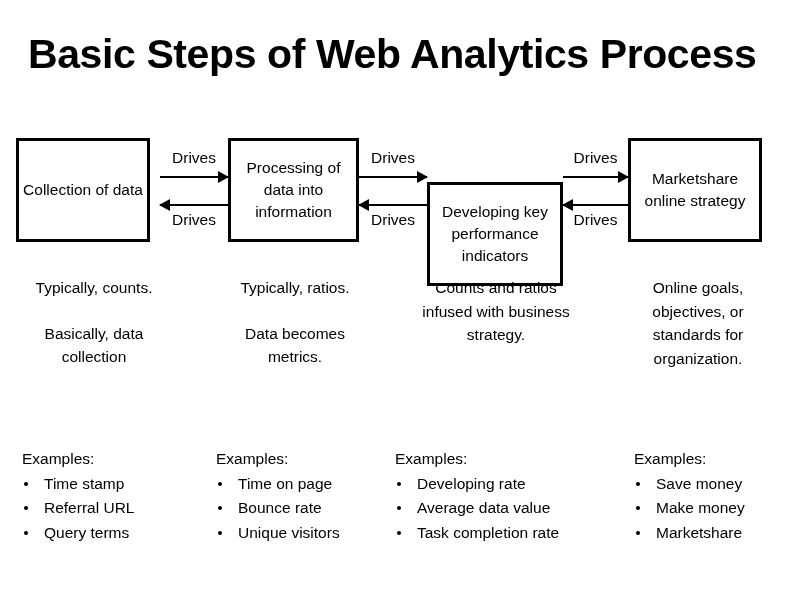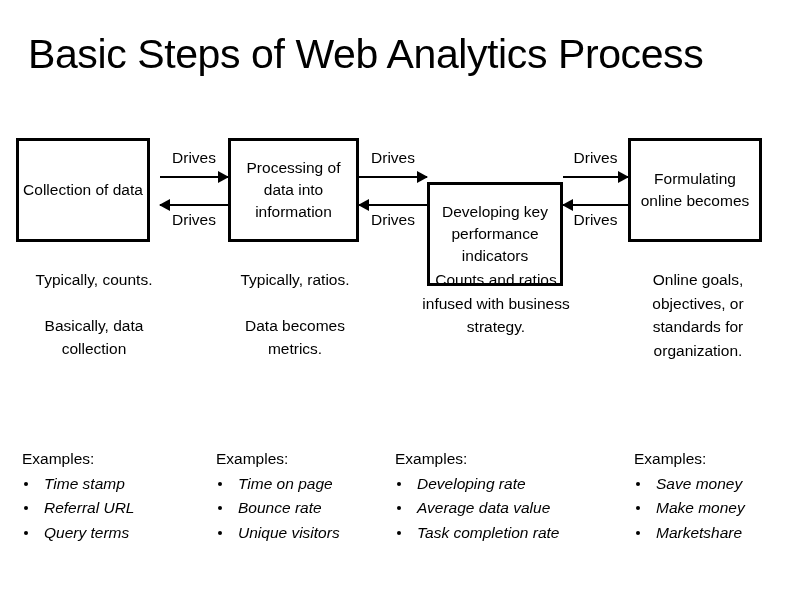--- a/index.html
+++ b/index.html
@@ -17,21 +17,21 @@
   }
 
   
   #slide-title {
     position: absolute;
     left: 28px;
     top: 32px;
     width: 744px;
     font-size: 41px;
     line-height: 1.12;
-    font-weight: 400;
+    font-weight: 700;
     letter-spacing: -0.4px;
     color: #000;
     white-space: nowrap;
   }
 
   
   #flow-row {
     position: absolute;
     left: 0;
     top: 136px;
@@ -110,21 +110,21 @@
   
   #desc-row {
     position: absolute;
     left: 0;
     top: 268px;
     width: 800px;
     height: 150px;
   }
   .desc-col {
     position: absolute;
-    top: 0;
+    top: 8px;
     text-align: center;
     font-size: 15.5px;
     line-height: 1.52;
   }
   .desc-col .desc-part { margin: 0; }
   .desc-col .desc-gap  { height: 22px; }
 
   .desc-1 { left: 20px;  width: 148px; }
   .desc-2 { left: 222px; width: 146px; }
   .desc-3 { left: 420px; width: 152px; }
@@ -158,21 +158,20 @@
     list-style: none;
     margin: 0;
     padding: 0;
   }
   .ex-list li {
     position: relative;
     padding-left: 22px;
     margin-bottom: 6px;
     font-size: 15.5px;
     line-height: 1.2;
-    font-style: italic;
   }
   .ex-list li .bullet-dot {
     position: absolute;
     left: 2px;
     top: 7px;
     width: 4px;
     height: 4px;
     background: #000;
     border-radius: 50%;
   }
@@ -217,21 +216,21 @@
   <div class="connector conn-3">
     <div class="drive-label label-top">Drives</div>
     <div class="arrow-line arrow-top"></div>
     <div class="arrow-head head-right"></div>
     <div class="arrow-line arrow-bottom"></div>
     <div class="arrow-head head-left"></div>
     <div class="drive-label label-bottom">Drives</div>
   </div>
 
   <div class="process-box box-4">
-    <span>Formulating online becomes</span>
+    <span>Marketshare online strategy</span>
   </div>
 
 </div>
 
 <div id="desc-row">
 
   <div class="desc-col desc-1">
     <div class="desc-part">Typically, counts.</div>
     <div class="desc-gap"></div>
     <div class="desc-part">Basically, data collection</div>

